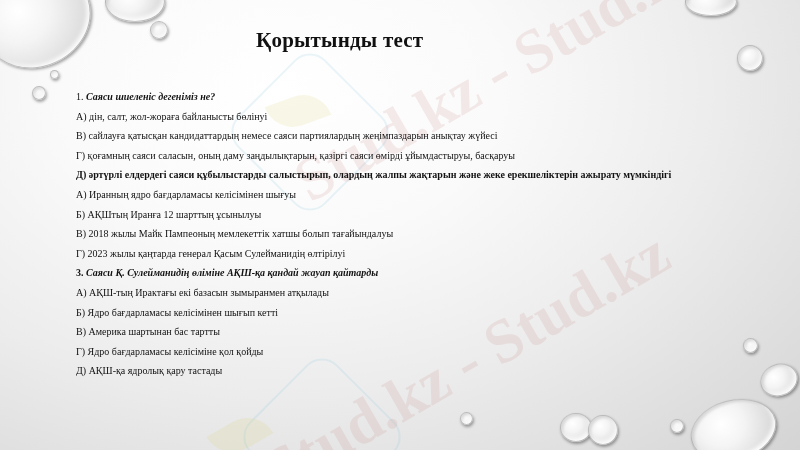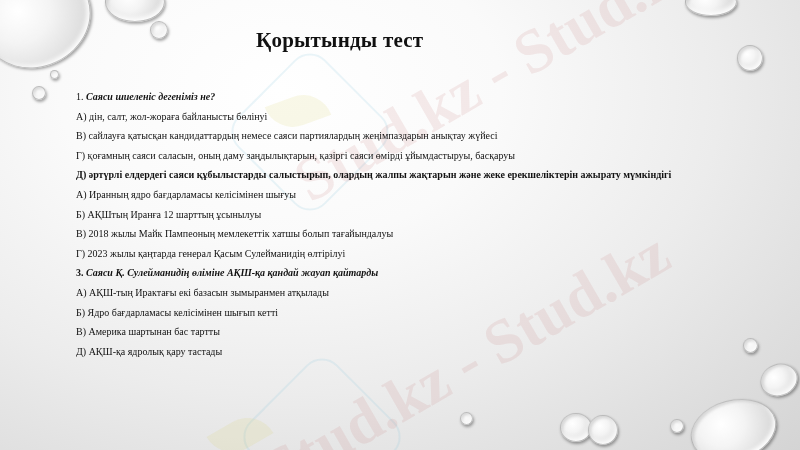--- a/index.html
+++ b/index.html
@@ -102,17 +102,18 @@
     </div>
 
     <div class="question q3">
       <div class="line">
         <span class="q-num">3.</span>
         <span class="q-text">Саяси Қ. Сулейманидің өліміне АҚШ-қа қандай жауап қайтарды</span>
       </div>
       <div class="line">А) АҚШ-тың Ирактағы екі базасын зымыранмен атқылады</div>
       <div class="line">Б) Ядро бағдарламасы келісімінен шығып кетті</div>
       <div class="line">В) Америка шартынан бас тартты</div>
+      <div class="line">Г) Ядро бағдарламасы келісіміне қол қойды</div>
       <div class="line">Д) АҚШ-қа ядролық қару тастады</div>
     </div>
 
   </div>
 </div>
 
 </body></html>

